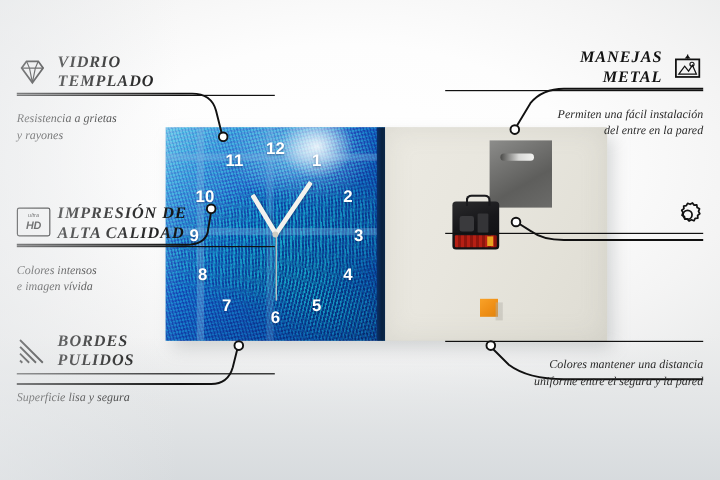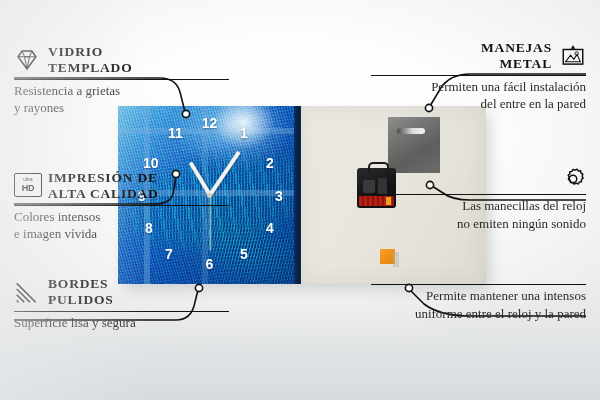--- a/index.html
+++ b/index.html
@@ -19,21 +19,21 @@
     background:linear-gradient(180deg,rgba(228,230,231,0) 0%,rgba(222,225,227,.75) 55%,rgba(214,218,221,.95) 100%);
     pointer-events:none;
   }
   #stage:after{
     content:"";position:absolute;left:0;top:0;width:150px;height:400px;
     background:linear-gradient(90deg,rgba(232,234,236,.55) 0%,rgba(232,234,236,0) 100%);
     pointer-events:none;
   }
 
   
-  .product{position:absolute;left:118px;top:106px;width:368px;height:178px;}
+  .product{position:absolute;left:138px;top:106px;width:368px;height:178px;}
   .prod-shadow{
     position:absolute;left:6px;top:8px;width:366px;height:176px;
     background:rgba(120,125,130,.30);filter:blur(7px);border-radius:2px;
   }
   .front{
     position:absolute;left:0;top:0;width:183px;height:178px;overflow:hidden;
     background:
       radial-gradient(ellipse 60% 45% at 62% 12%, rgba(255,255,255,.55) 0%, rgba(255,255,255,0) 55%),
       linear-gradient(135deg,#8fc4e8 0%,#5aa3dc 16%,#1f6fc4 42%,#1559ad 62%,#0d4a9a 85%,#103f86 100%);
   }
@@ -113,28 +113,28 @@
     font-weight:700;font-size:14px;line-height:1;
     text-shadow:0 1px 2px rgba(0,30,70,.45);
   }
   .hand{position:absolute;left:50%;top:50%;transform-origin:0 50%;background:#f3f2ee;border-radius:1px;}
   .hand.hour{width:38px;height:4px;margin-top:-2px;transform:rotate(-121deg);box-shadow:0 1px 2px rgba(0,30,70,.35);}
   .hand.min{width:52px;height:4px;margin-top:-2px;transform:rotate(-56deg);box-shadow:0 1px 2px rgba(0,30,70,.35);}
   .hand.sec{width:56px;height:1.4px;margin-top:-.7px;transform:rotate(90deg);background:#d8d6cf;}
   .pin{position:absolute;left:50%;top:50%;width:5px;height:5px;margin:-2.5px 0 0 -2.5px;border-radius:50%;background:#cfccc2;}
 
   
-  .callout{position:absolute;width:215px;}
+  .callout{position:absolute;width:215px;font-style:italic;}
   .callout .title{
     font-family:"Liberation Serif",serif;font-weight:700;color:#131313;
     font-size:13.5px;letter-spacing:.06em;line-height:1.22;text-transform:uppercase;
   }
   .callout .sub{
-    font-family:"Liberation Serif",serif;color:#2b2b2b;font-size:13px;line-height:1.32;
-    margin-top:2px;
+    font-family:"Liberation Serif",serif;color:#2b2b2b;font-size:10px;line-height:1.32;
+    margin-top:13px;
   }
   .callout .rule{height:1.4px;background:#111;margin-top:2px;}
   .head{display:flex;align-items:center;gap:8px;}
   .ico{width:26px;height:26px;flex:0 0 26px;color:#111;}
   .ico svg{display:block;width:26px;height:26px;}
 
   .left .head{justify-content:flex-start;}
   .left .title,.left .sub{text-align:left;}
   .right .head{justify-content:flex-end;}
   .right .title,.right .sub{text-align:right;}
@@ -308,25 +308,22 @@
         <br>
       </span>
       <span class="ico">
         <svg viewBox="0 0 32 32">
             <path d="M16 4.2 l2.6 1.0 2.4-1.3 1.7 2.2 2.7-.2 .4 2.7 2.4 1.3 -1.0 2.6 1.3 2.4 -2.2 1.7 .2 2.7 -2.7 .4 -1.3 2.4 -2.6-1.0 -2.4 1.3 -1.7-2.2 -2.7 .2 -.4-2.7 -2.4-1.3 1.0-2.6 -1.3-2.4 2.2-1.7 -.2-2.7 2.7-.4 Z" fill="none" stroke="#111" stroke-width="1.8" stroke-linejoin="round"></path>
             <circle cx="16" cy="16" r="4.6" fill="none" stroke="#111" stroke-width="1.8"></circle>
           </svg>
       </span>
     </div>
     <div class="rule"></div>
-    <div class="sub">
-      <span>Las manecillas del reloj</span><br><span>no emiten ningún sonido</span>
-    </div>
   </div>
 
   <div class="callout right" style="right:14px;top:282px;">
     <div class="rule"></div>
     <div class="sub">
-      <span>Permite mantener una intensos</span><br><span>uniforme entre el reloj y la pared</span>
+      <span>Colores mantener una distancia</span><br><span>uniforme entre el segura y la pared</span>
     </div>
   </div>
 
 </div>
 
 </body></html>

